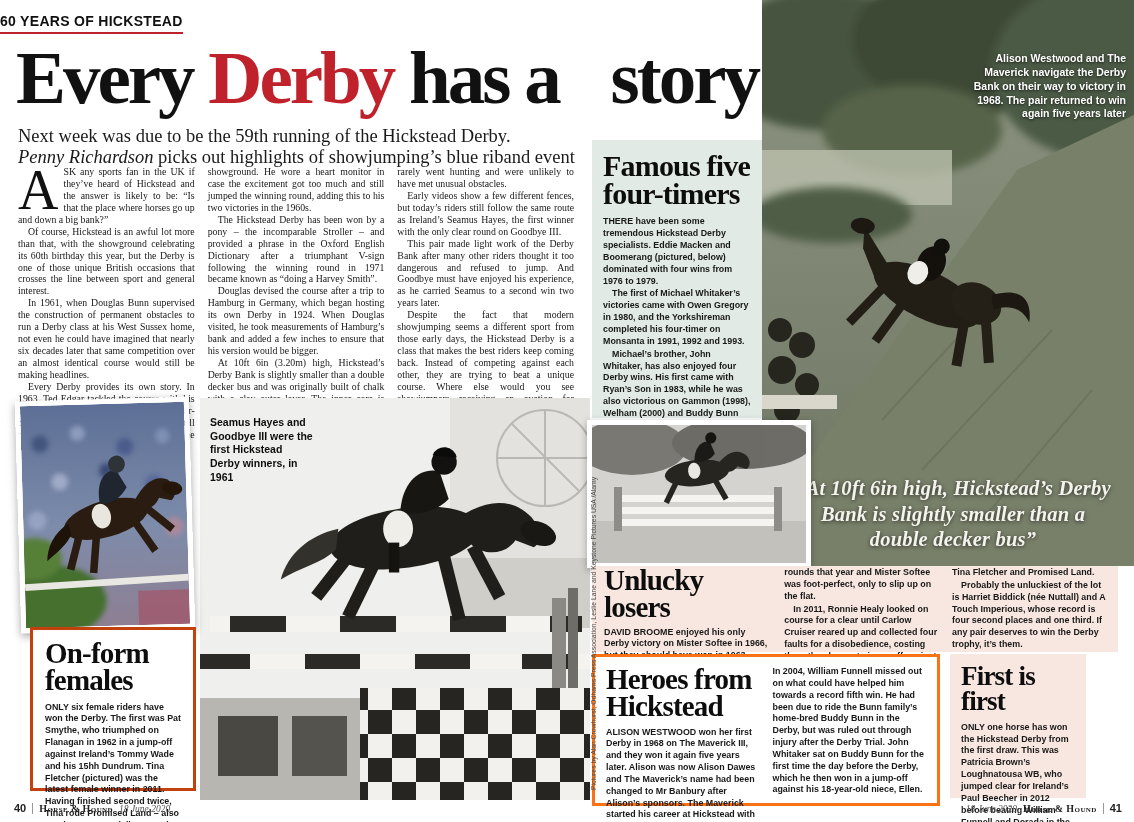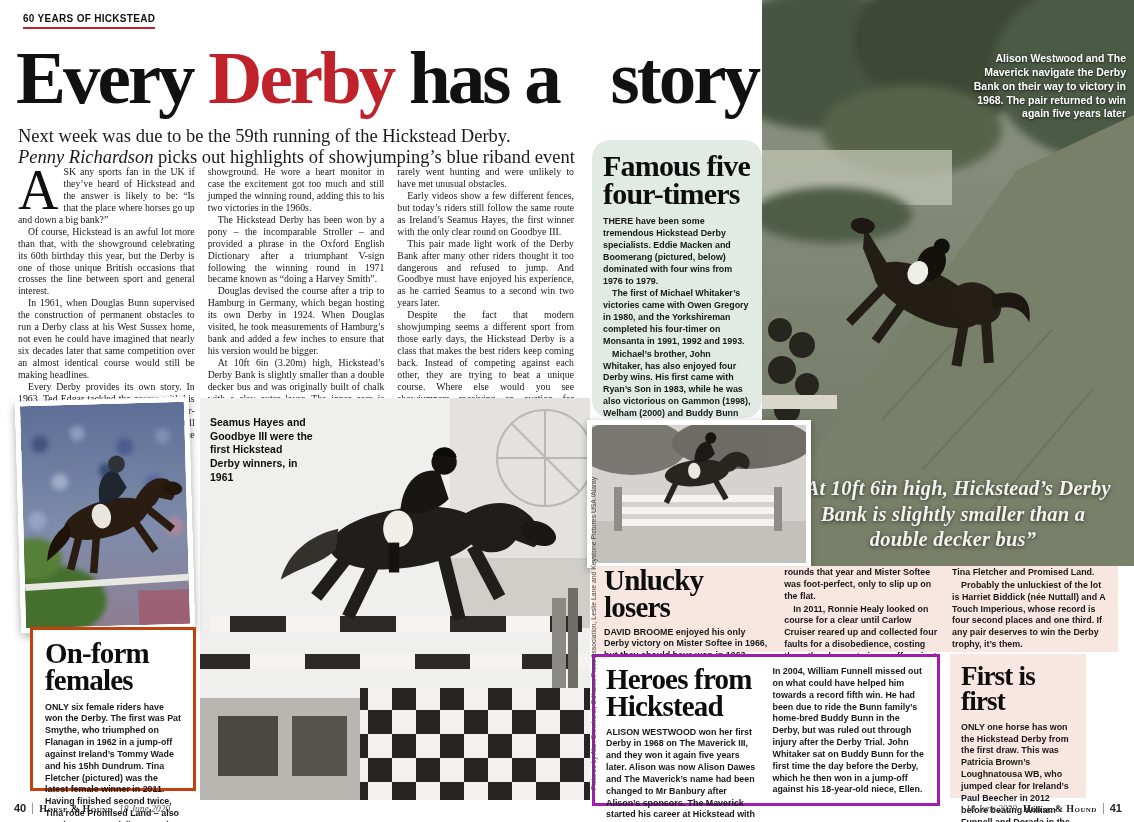--- a/index.html
+++ b/index.html
@@ -3,23 +3,23 @@
 <meta charset="utf-8">
 <style>
   * { margin:0; padding:0; box-sizing:border-box; }
   html,body { background:#888; }
   #spread {
     position:relative; width:1134px; height:822px; background:#ffffff;
     overflow:hidden; font-family:"Liberation Serif", serif; color:#121212;
   }
   
   .kicker {
-    position:absolute; left:23px; top:13px;
+    position:absolute; left:0; top:13px;
     font-family:"Liberation Sans", sans-serif; font-weight:700;
-    font-size:10px; letter-spacing:.3px; color:#101010;
+    font-size:14px; letter-spacing:.3px; color:#101010;
     border-bottom:2.5px solid #c0222c; padding-bottom:3px;
   }
   
   .headline {
     position:absolute; left:16px; top:40px; width:742px;
     display:flex; justify-content:space-between; align-items:baseline;
     font-family:"Liberation Serif", serif; font-weight:700;
     font-size:75px; letter-spacing:-3px; line-height:1; color:#111;
   }
   .headline .accent { color:#c0222c; }
@@ -83,31 +83,31 @@
     font-size:30px; line-height:.94; letter-spacing:-.8px; color:#0d0d0d;
     margin-bottom:8px;
   }
   .box-body, .box-body p {
     font-family:"Liberation Sans", sans-serif; font-weight:700;
     font-size:8.9px; line-height:1.33; color:#181818; text-align:left;
   }
   .box-body p + p { text-indent:9px; margin-top:1px; }
   .box-famous {
     position:absolute; left:592px; top:140px; width:170px; height:278px;
-    background:#e1eae4; padding:12px 11px;border-radius:18px;
+    background:#e1eae4; padding:12px 11px;
   }
   .box-unlucky {
     position:absolute; left:592px; top:566px; width:526px; height:86px;
     background:#f8e7e0; padding:1px 12px; display:flex; gap:14px;
   }
   .box-unlucky .u-col { flex:1; }
   .box-unlucky .box-title { font-size:29px; margin-bottom:5px; }
   .box-heroes {
     position:absolute; left:592px; top:654px; width:348px; height:152px;
-    background:#fff; border:3px solid #a21caf; padding:9px 11px;
+    background:#fff; border:3px solid #f97316; padding:9px 11px;
     display:flex; gap:13px;
   }
   .box-heroes .h-col { flex:1; }
   .box-heroes .box-title { font-size:29px; margin-bottom:6px; }
   .box-first {
     position:absolute; left:950px; top:654px; width:136px; height:144px;
     background:#f8e7e0; padding:10px 11px;
   }
   .box-first .box-title { font-size:27px; margin-bottom:7px; }
   .box-onform {

